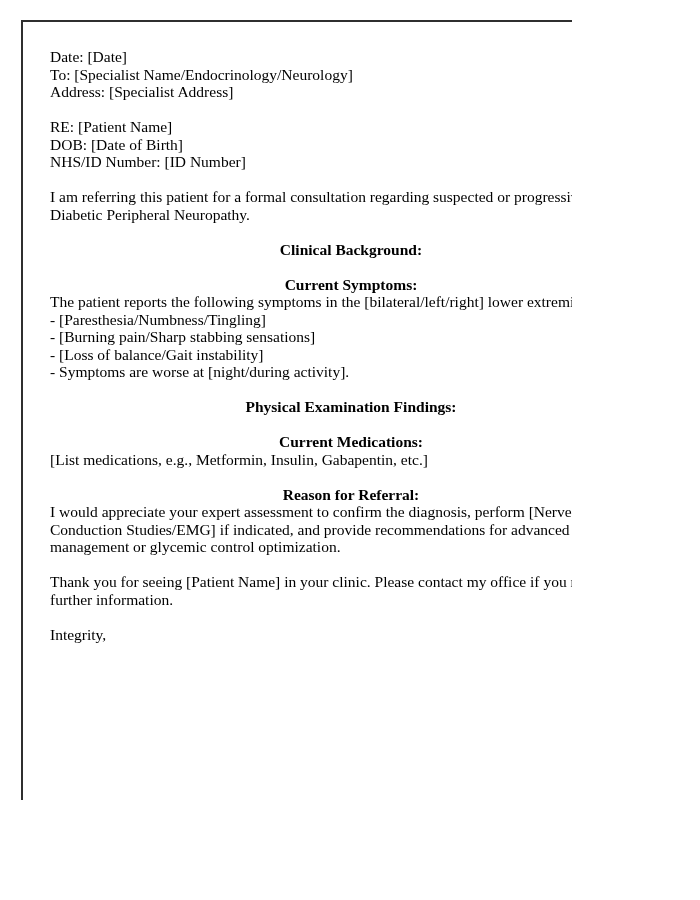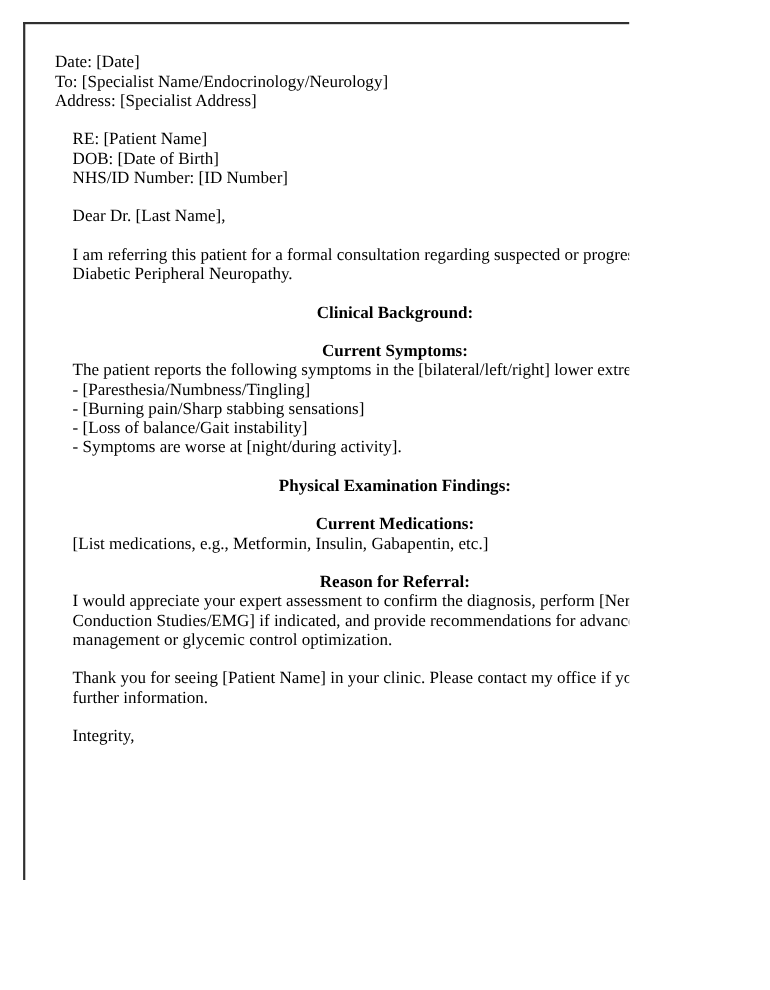--- a/index.html
+++ b/index.html
@@ -28,21 +28,20 @@
     background: #ffffff;
   }
   .letter-content {
     font-family: "Liberation Serif", "DejaVu Serif", serif;
     font-size: 15.5px;
     line-height: 17.5px;
     color: #000000;
   }
   .block + .block {
     margin-top: 17.5px; 
-    margin-left: 16px;
   }
   .heading {
     font-weight: bold;
     text-align: center;
   }
   .body-text {
     white-space: pre-line;
   }
 </style>
 </head>
@@ -53,23 +52,20 @@
     <div class="letter-content" id="letter-content" style="color: rgb(0, 0, 0);">
         <div class="block">
           <div class="body-text">Date: [Date]
 To: [Specialist Name/Endocrinology/Neurology]
 Address: [Specialist Address]</div>
         </div>
         <div class="block">
           <div class="body-text">RE: [Patient Name]
 DOB: [Date of Birth]
 NHS/ID Number: [ID Number]</div>
-        </div>
-        <div class="block">
-          <div class="body-text">Dear Dr. [Last Name],</div>
         </div>
         <div class="block">
           <div class="body-text">I am referring this patient for a formal consultation regarding suspected or progressive
 Diabetic Peripheral Neuropathy.</div>
         </div>
         <div class="block">
           <div class="heading">Clinical Background:</div>
         </div>
         <div class="block">
           <div class="heading">Current Symptoms:</div>

